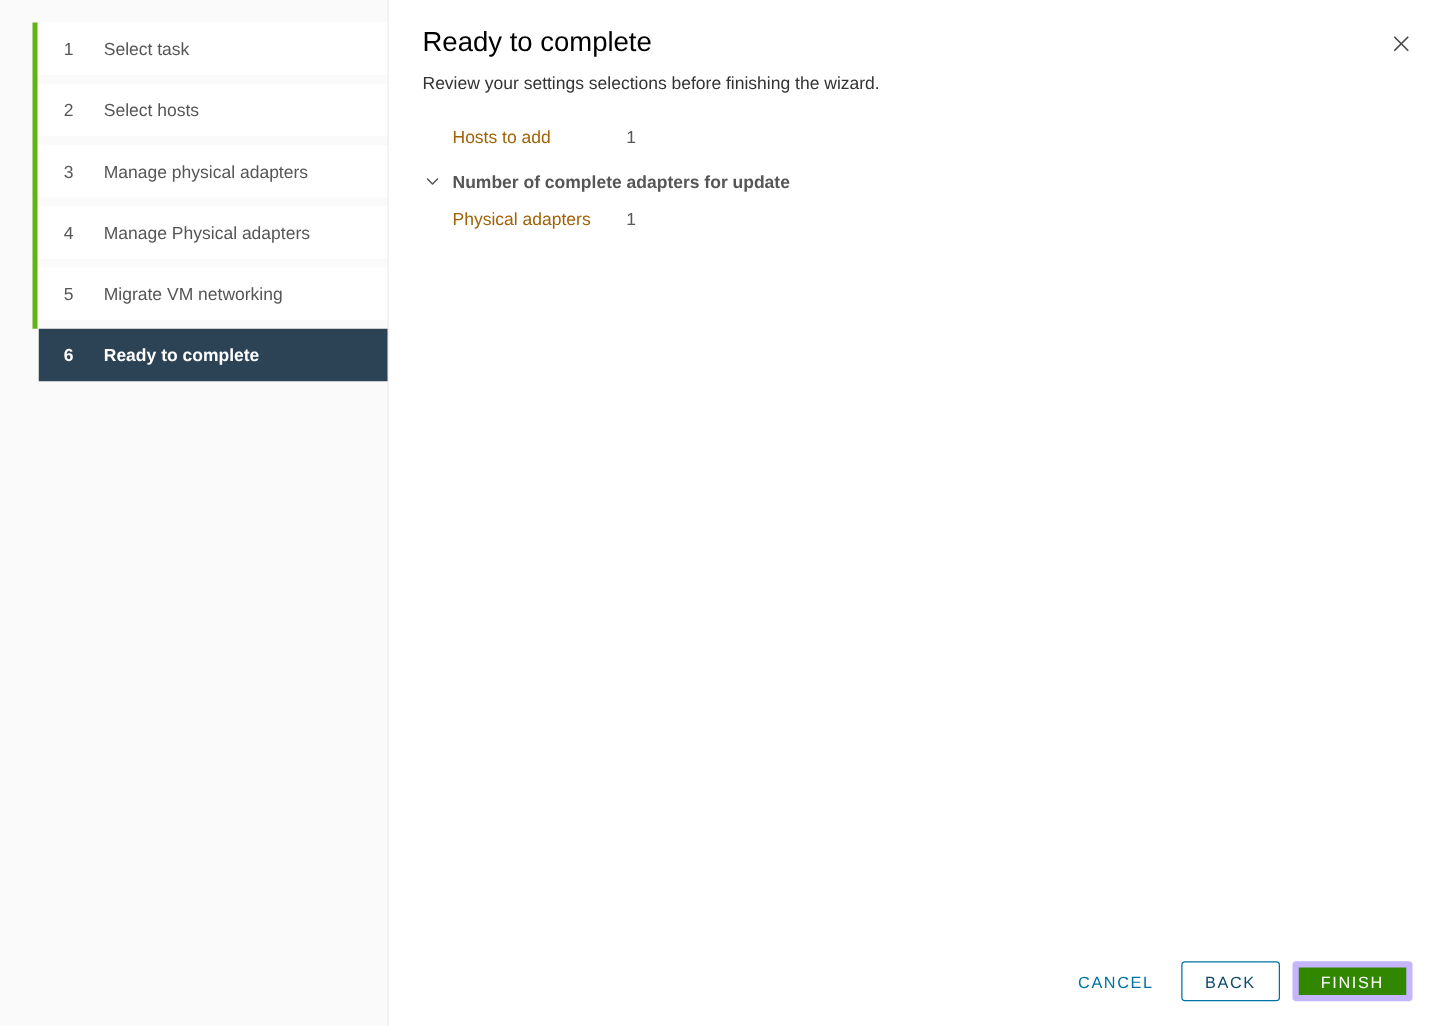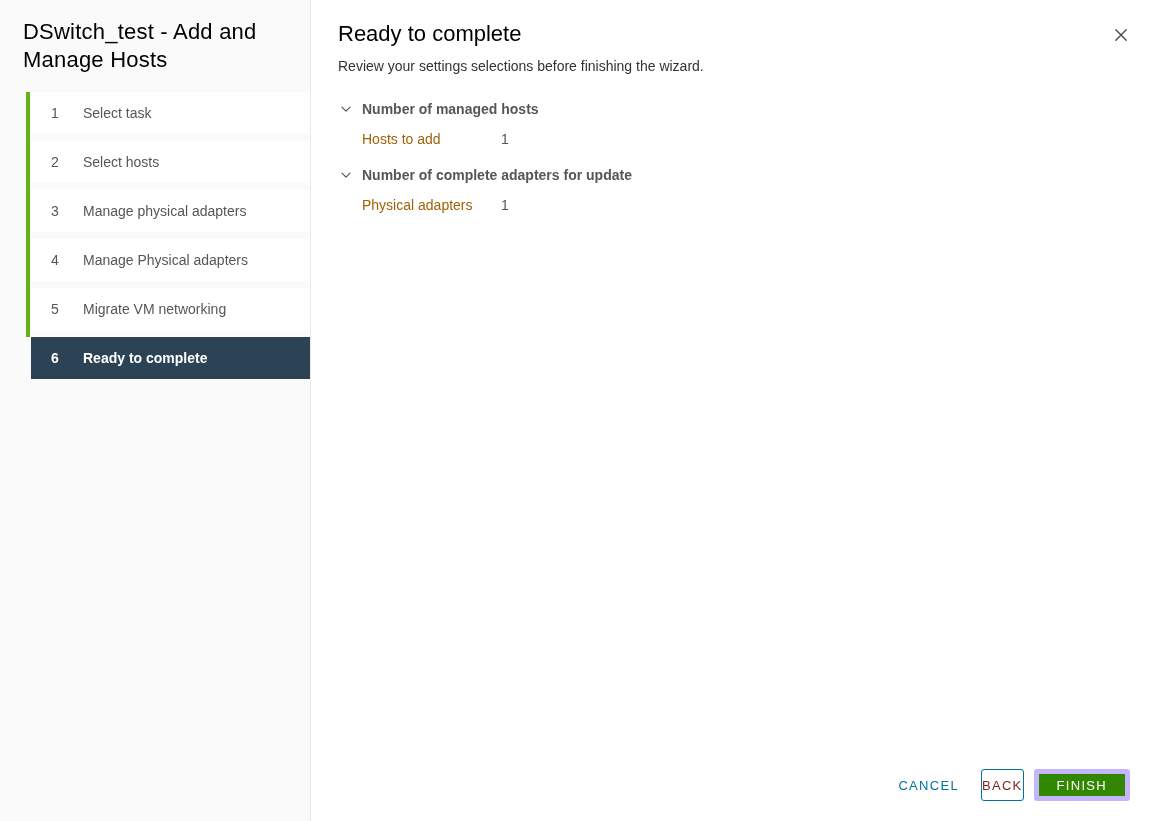--- a/index.html
+++ b/index.html
@@ -230,40 +230,39 @@
     background: transparent;
     border: none;
     color: #0072a3;
     padding: 0 14px;
     margin-right: 8px;
   }
 
   .btn-outline {
     background: #ffffff;
     border: 1px solid #0072a3;
-    color: #7f1d1d;
-    padding: 0 0;
+    color: #0c4a6e;
+    padding: 0 18px;
     margin-right: 10px;
   }
 
   .btn-primary {
     background: #318700;
     border: 5px solid #c4b5fd;
     color: #ffffff;
     padding: 0 18px;
     font-weight: normal;
   }
 </style>
 </head>
 <body>
 
 <div class="wizard">
 
   <aside class="sidebar">
-    <h1 class="wizard-title">DSwitch_test - Add and Manage Hosts</h1>
 
     <div class="steps-wrap">
       <div class="steps-progress-bar" style="height: 245px;"></div>
       <ul class="steps" id="steps-list">
           <li class="step">
             <span class="step-num">1</span>
             <span class="step-label">Select task</span>
           </li>
           <li class="step">
             <span class="step-num">2</span>
@@ -297,28 +296,20 @@
       </svg>
     </button>
 
     <div class="main-header">
       <h2 class="main-title">Ready to complete</h2>
       <p class="main-subtitle">Review your settings selections before finishing the wizard.</p>
     </div>
 
     <div class="summary" id="summary-sections">
         <div class="summary-section">
-          <div class="section-header">
-            <span class="chevron">
-              <svg width="12" height="12" viewBox="0 0 12 12" aria-hidden="true">
-                <path d="M2 4.2 L6 8.2 L10 4.2" stroke="#565656" stroke-width="1.2" fill="none" stroke-linecap="round" stroke-linejoin="round"></path>
-              </svg>
-            </span>
-            <span class="section-title">Number of managed hosts</span>
-          </div>
           <div class="section-rows">
             <div class="summary-row">
               <span class="row-label">Hosts to add</span>
               <span class="row-value">1</span>
             </div>
           </div>
         </div>
         <div class="summary-section">
           <div class="section-header">
             <span class="chevron">

